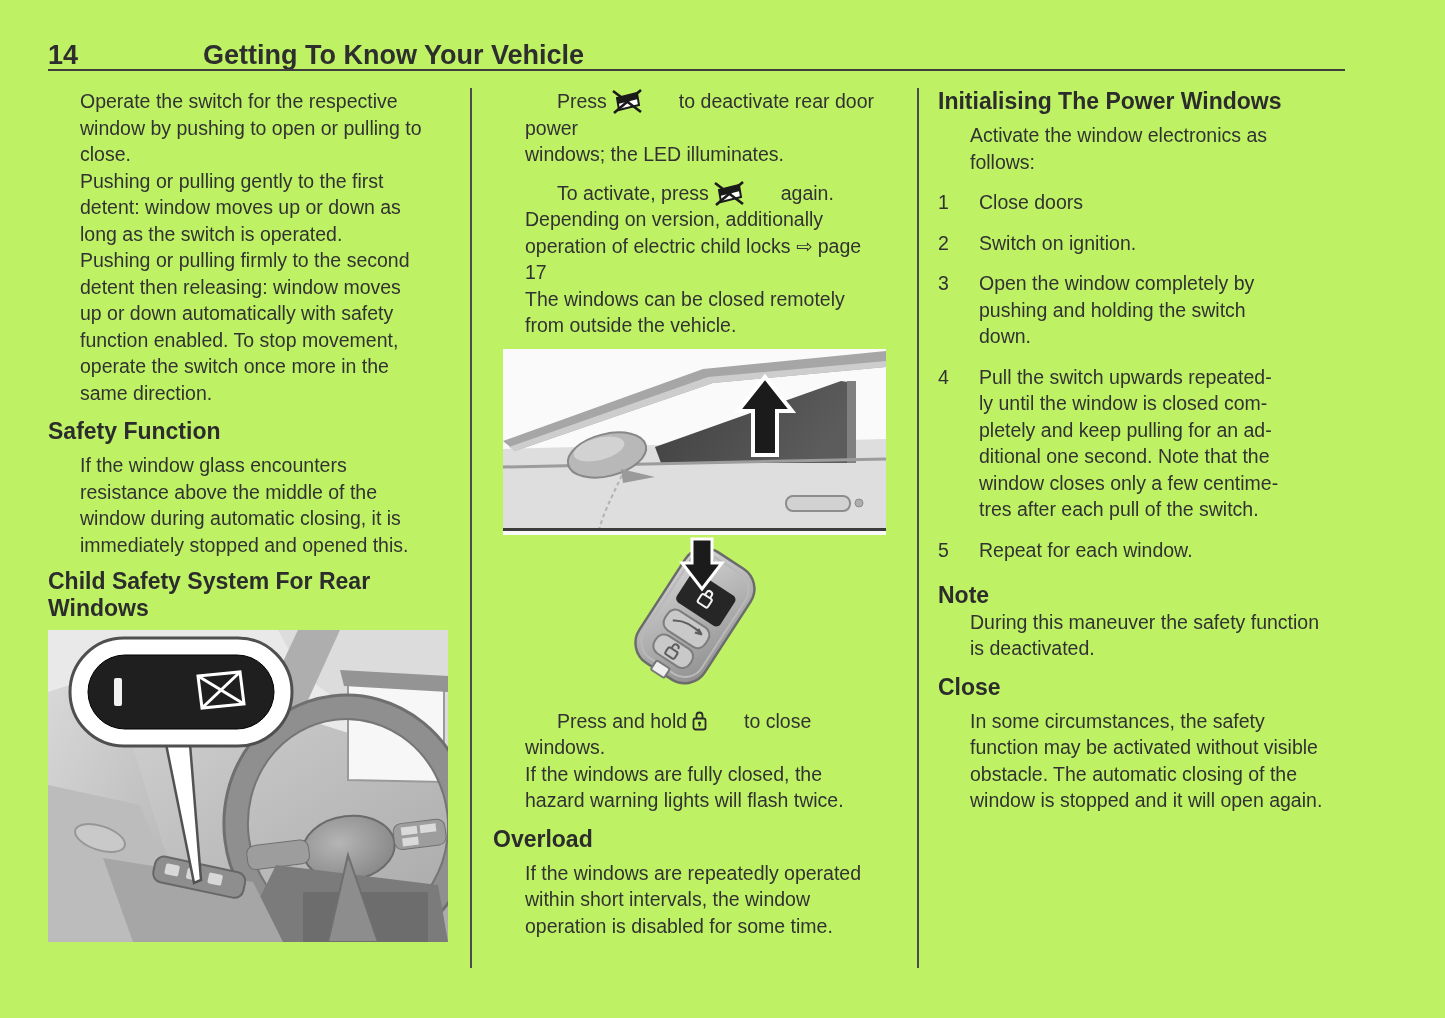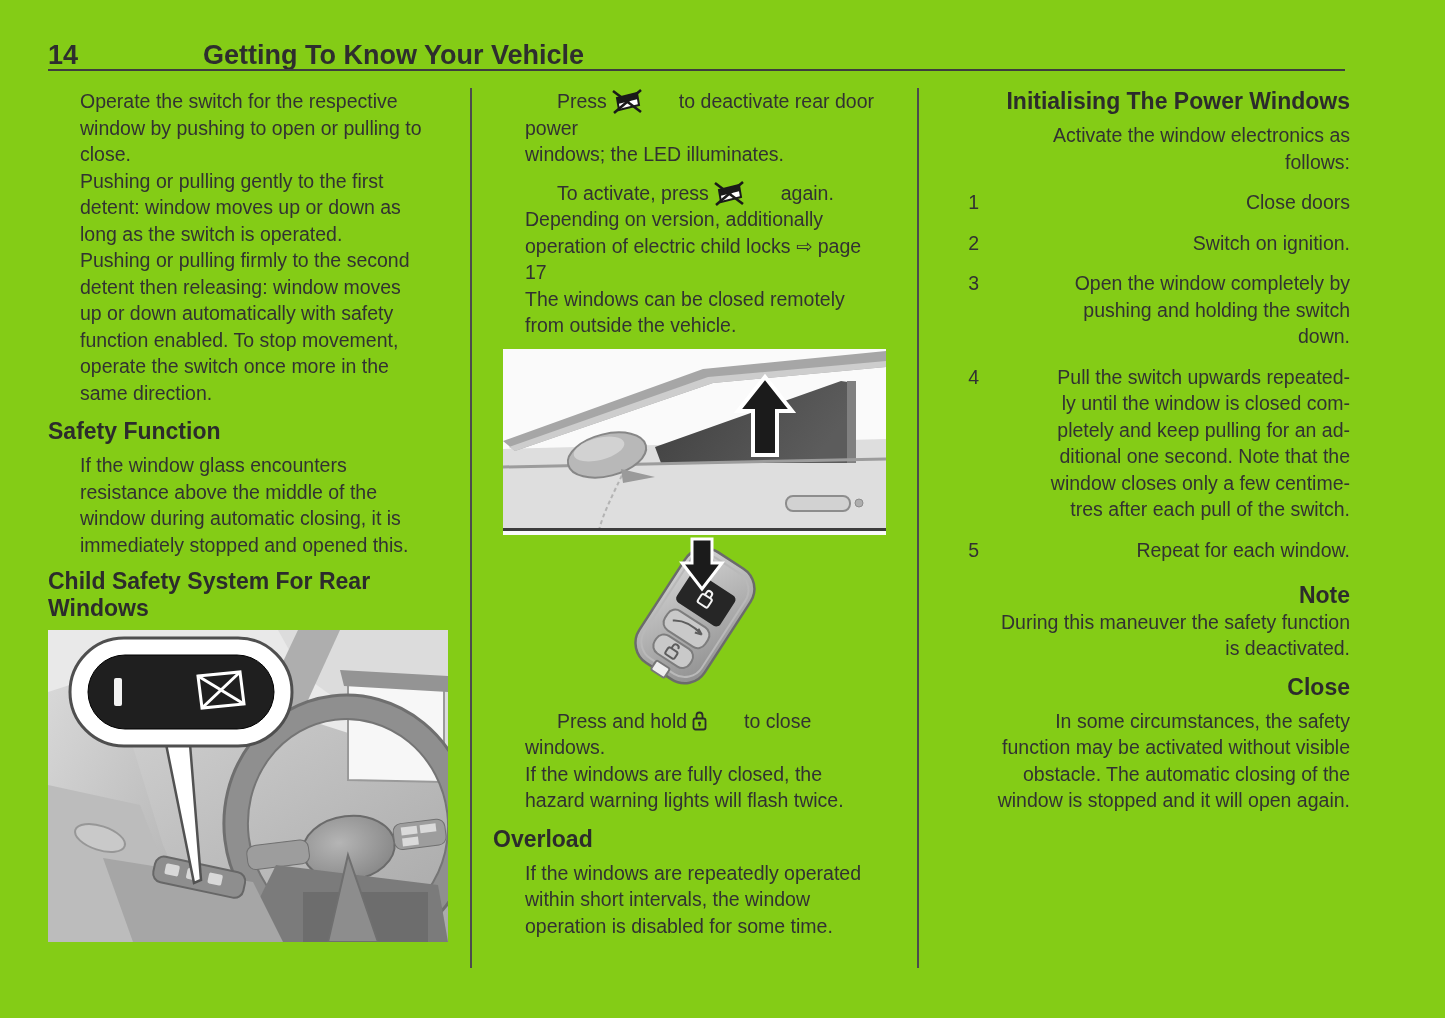--- a/index.html
+++ b/index.html
@@ -1,30 +1,30 @@
 <!DOCTYPE html>
 <html><head>
 <meta charset="utf-8">
 <style>
   html,body{margin:0;padding:0;background:#ffffff;}
   .page{
-    position:relative;width:1445px;height:1018px;background:#84cc16;
+    position:relative;width:1445px;height:1018px;background:#bef264;
     font-family:"Liberation Sans","DejaVu Sans",sans-serif;color:#323232;
     overflow:hidden;
   }
   .pagenum{position:absolute;left:48px;top:40px;font-size:27px;font-weight:bold;color:#2e2e2e;}
   .booktitle{position:absolute;left:183px;top:40px;font-size:27px;font-weight:bold;color:#2e2e2e;margin-left:20px;}
   .header-rule{position:absolute;left:48px;top:69px;width:1297px;height:2px;background:#3e3e3e;}
   .divider{position:absolute;top:88px;height:880px;width:2px;background:#4c4c4c;}
   .div1{left:470px;}
   .div2{left:917px;}
   .col{position:absolute;top:88px;font-size:19.5px;line-height:26.5px;}
   .col1{left:48px;width:402px;}
   .col2{left:493px;width:400px;}
-  .col3{left:938px;width:412px;text-align:right;}
+  .col3{left:938px;width:412px;}
   p{margin:0;}
   .t,p.body,h2,h3{white-space:pre-line;margin-left:32px;}
   h2{font-size:23px;line-height:27px;font-weight:bold;color:#2c2c2c;margin:12px 0 7px 0;}
   h2.tight{margin:10px 0 7px 0;}
   h3{font-size:23px;line-height:26.5px;font-weight:bold;color:#2c2c2c;margin:19px 0 0 0;}
   .mt12{margin-top:12px;}
   .mt13{margin-top:13px;}
   figure{margin:0;padding:0;}
   .fig-interior{margin-top:8px;width:400px;height:312px;}
   .fig-carwin{margin:10px 0 0 10px;width:383px;height:186px;}

